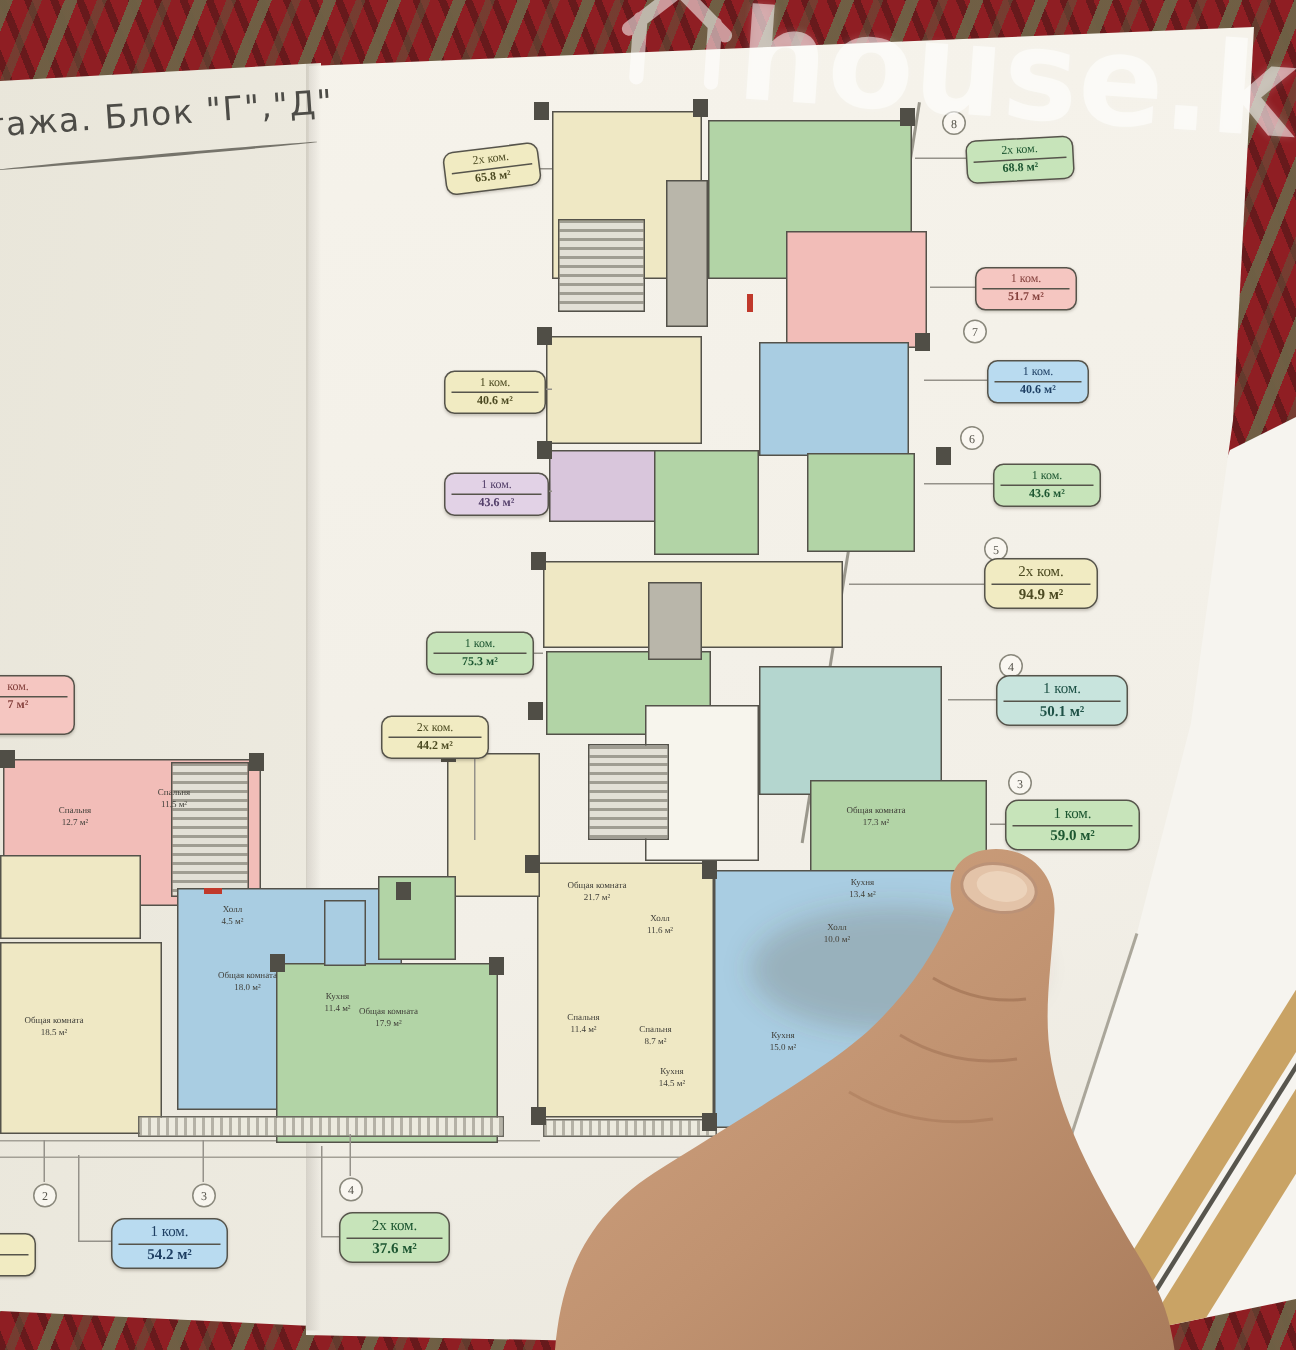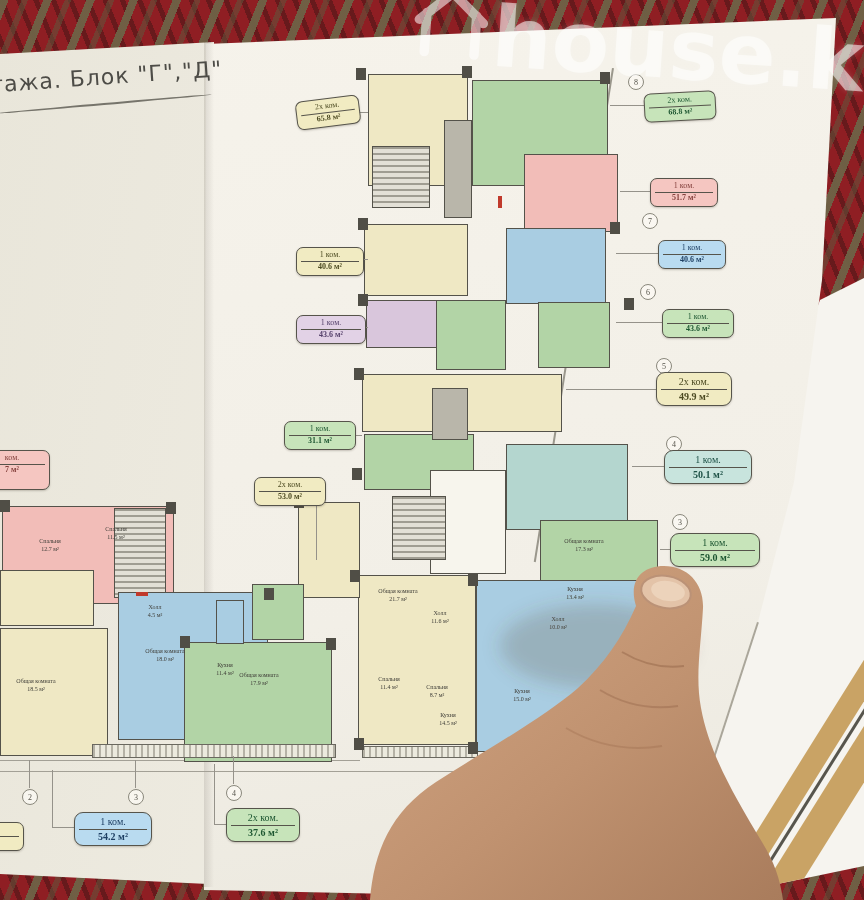--- a/index.html
+++ b/index.html
@@ -241,49 +241,49 @@
   <div class="badge bg-y" style="left:296px;top:247px;width:58px">
       <span class="b1">1 ком.</span>
       <span class="b2">40.6 м²</span>
     </div>
   <div class="badge bg-v" style="left:296px;top:315px;width:60px">
       <span class="b1">1 ком.</span>
       <span class="b2">43.6 м²</span>
     </div>
   <div class="badge bg-g" style="left:284px;top:421px;width:62px">
       <span class="b1">1 ком.</span>
-      <span class="b2">31.1 м²</span>
+      <span class="b2">75.3 м²</span>
     </div>
   <div class="badge bg-p" style="left:-26px;top:450px;width:66px;height:34px">
       <span class="b1">ком.</span>
       <span class="b2">7 м²</span>
     </div>
   <div class="badge bg-y" style="left:254px;top:477px;width:62px">
       <span class="b1">2х ком.</span>
-      <span class="b2">53.0 м²</span>
+      <span class="b2">44.2 м²</span>
     </div>
   <div class="badge bg-g" style="left:644px;top:92px;width:62px;transform:rotate(-3deg)">
       <span class="b1">2х ком.</span>
       <span class="b2">68.8 м²</span>
     </div>
   <div class="badge bg-p" style="left:650px;top:178px;width:58px">
       <span class="b1">1 ком.</span>
       <span class="b2">51.7 м²</span>
     </div>
   <div class="badge bg-b" style="left:658px;top:240px;width:58px">
       <span class="b1">1 ком.</span>
       <span class="b2">40.6 м²</span>
     </div>
   <div class="badge bg-g" style="left:662px;top:309px;width:62px">
       <span class="b1">1 ком.</span>
       <span class="b2">43.6 м²</span>
     </div>
   <div class="badge bg-y big" style="left:656px;top:372px;width:66px">
       <span class="b1">2х ком.</span>
-      <span class="b2">49.9 м²</span>
+      <span class="b2">94.9 м²</span>
     </div>
   <div class="badge bg-t big" style="left:664px;top:450px;width:78px">
       <span class="b1">1 ком.</span>
       <span class="b2">50.1 м²</span>
     </div>
   <div class="badge bg-g big" style="left:670px;top:533px;width:80px">
       <span class="b1">1 ком.</span>
       <span class="b2">59.0 м²</span>
     </div>
   <div class="badge bg-b big" style="left:74px;top:812px;width:68px">

